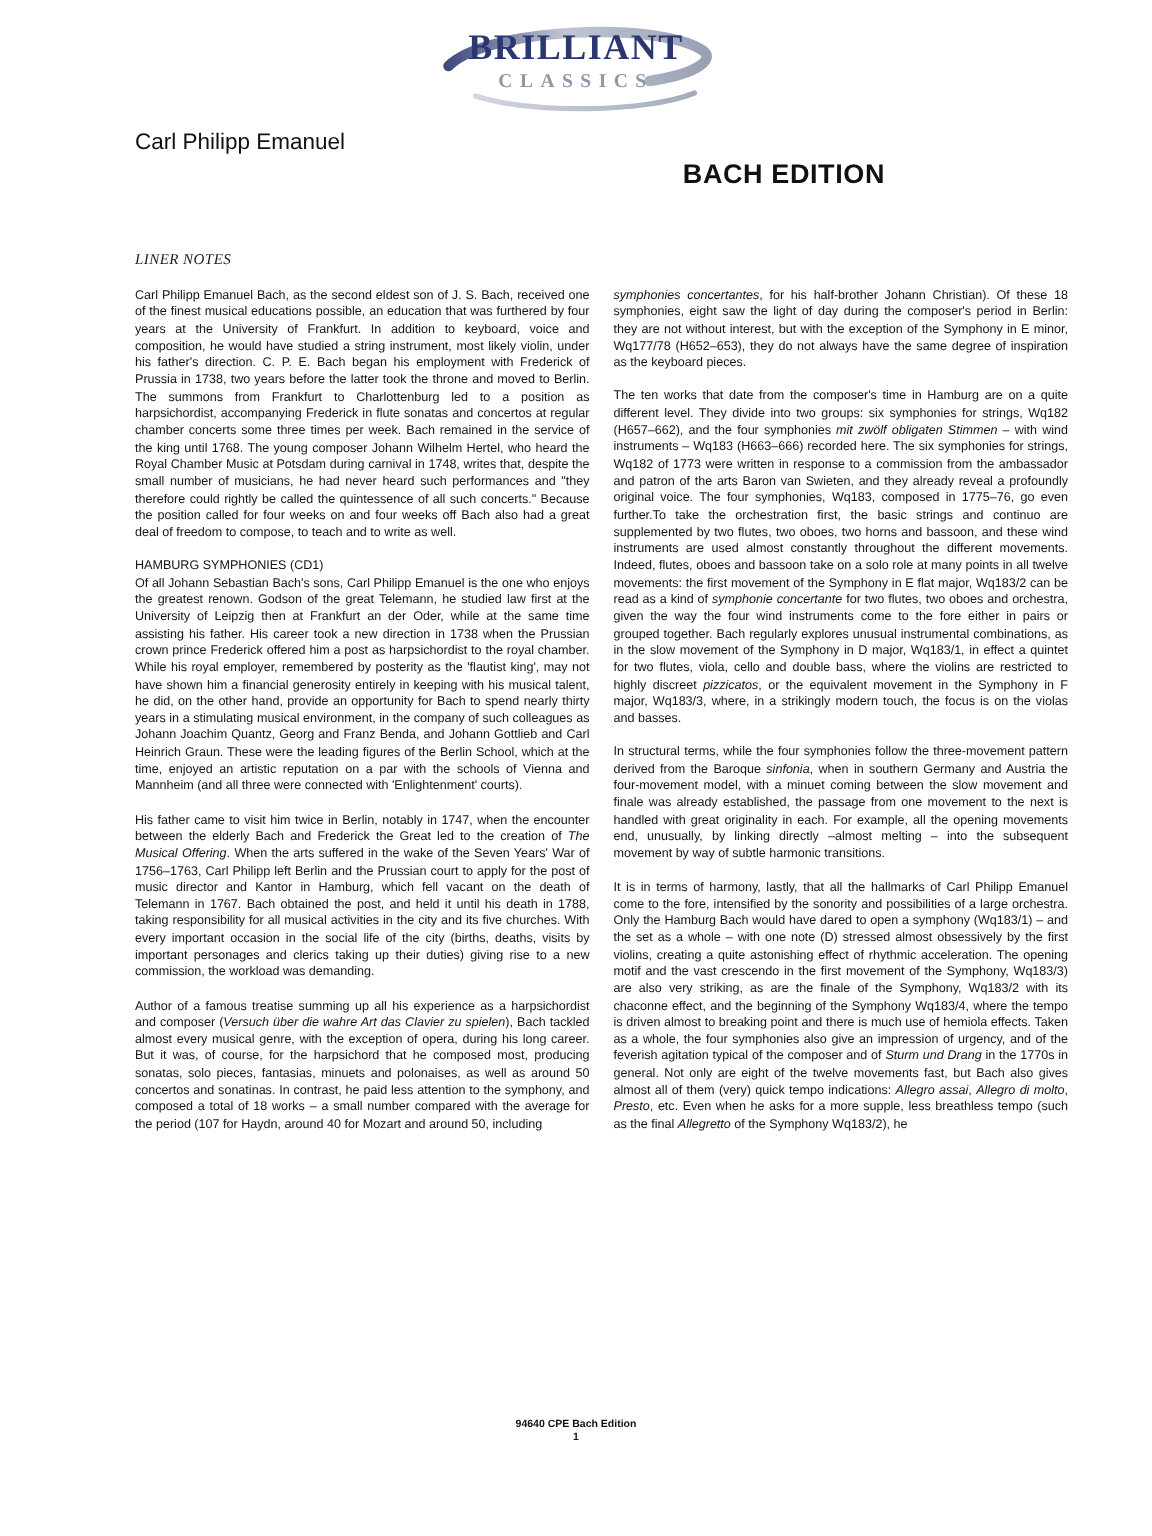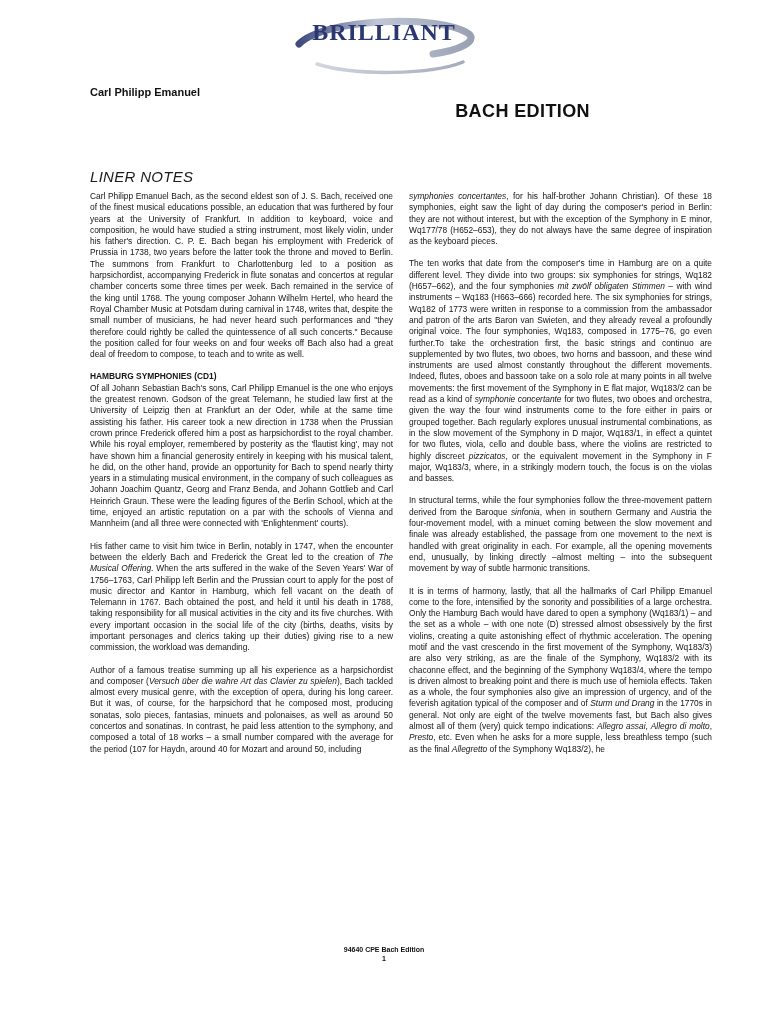--- a/index.html
+++ b/index.html
@@ -40,53 +40,54 @@
     font-family: "Liberation Serif", serif;
     font-weight: bold;
     font-size: 13px;
     letter-spacing: 5px;
     color: #8e96aa;
     margin-top: 1px;
   }
 
   
   .header-block { position: absolute; left: 90px; top: 86px; width: 500px; }
-  .composer { font-size: 11px; font-weight: bold; margin-bottom: 3px; }
+  .composer { font-size: 15px; font-weight: normal; margin-bottom: 3px; }
   .doc-title { font-size: 18px; font-weight: bold; letter-spacing: 0.4px; margin-bottom: 4px; text-align: right; }
   .doc-subtitle { font-size: 11px; font-style: italic; }
 
   
   .section-heading {
     position: absolute;
     left: 90px;
     top: 168px;
-    font-size: 15px;
+    font-size: 10px;
     font-style: italic;
     letter-spacing: 0.3px;
     color: #1c1c1c;
+    font-family: Liberation Serif, serif;
   }
 
   
   .columns {
     position: absolute;
     left: 90px;
     top: 191px;
     width: 622px;
     display: flex;
     gap: 16px;
   }
   .col {
     flex: 1;
     text-align: justify;
     font-size: 8.4px;
     line-height: 11.3px;
     color: #141414;
   }
   .col p.para { margin: 0 0 11px 0; }
-  .col p.subhead { margin: 0; font-weight: bold; }
+  .col p.subhead { margin: 0; font-weight: normal; }
   .it { font-style: italic; }
 
   
   .footer {
     position: absolute;
     left: 0;
     top: 945px;
     width: 100%;
     text-align: center;
     font-size: 7px;
@@ -111,20 +112,21 @@
           </linearGradient>
           <linearGradient id="swg2" x1="0" y1="0" x2="1" y2="0">
             <stop offset="0" stop-color="#c6ccd8"></stop>
             <stop offset="1" stop-color="#8e96aa"></stop>
           </linearGradient>
         </defs>
         <path d="M16 32 C 42 6, 158 2, 186 22 C 194 29, 178 38, 150 42" fill="none" stroke="url(#swg)" stroke-width="7" stroke-linecap="round" opacity="0.9"></path>
         <path d="M34 52 C 72 64, 148 63, 180 50" fill="none" stroke="url(#swg2)" stroke-width="3.5" stroke-linecap="round" opacity="0.8"></path>
       </svg>
       <div class="brand1">BRILLIANT</div>
+      <div class="brand2">CLASSICS</div>
     </div>
   </div>
 
   <div class="header-block">
     <div class="composer">Carl Philipp Emanuel</div>
     <div class="doc-title">BACH EDITION</div>
   </div>
 
   <div class="section-heading">LINER NOTES</div>
 

